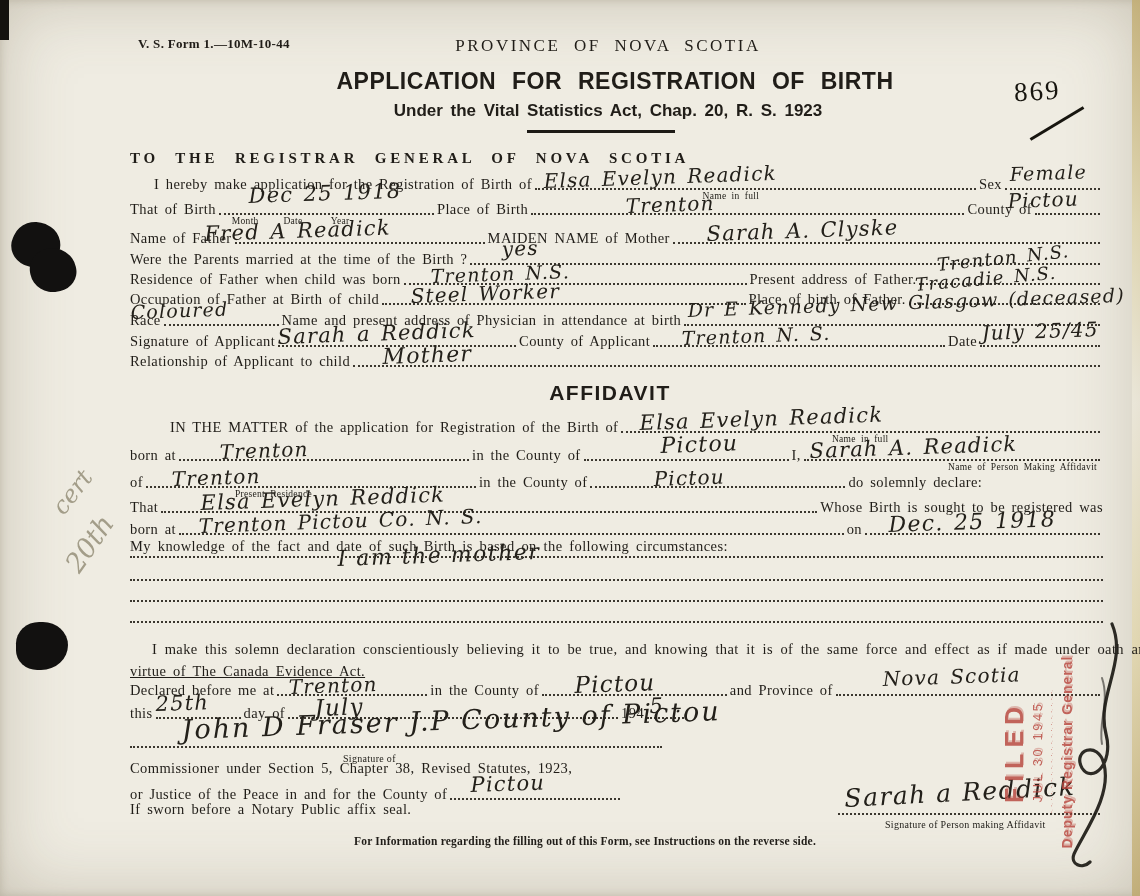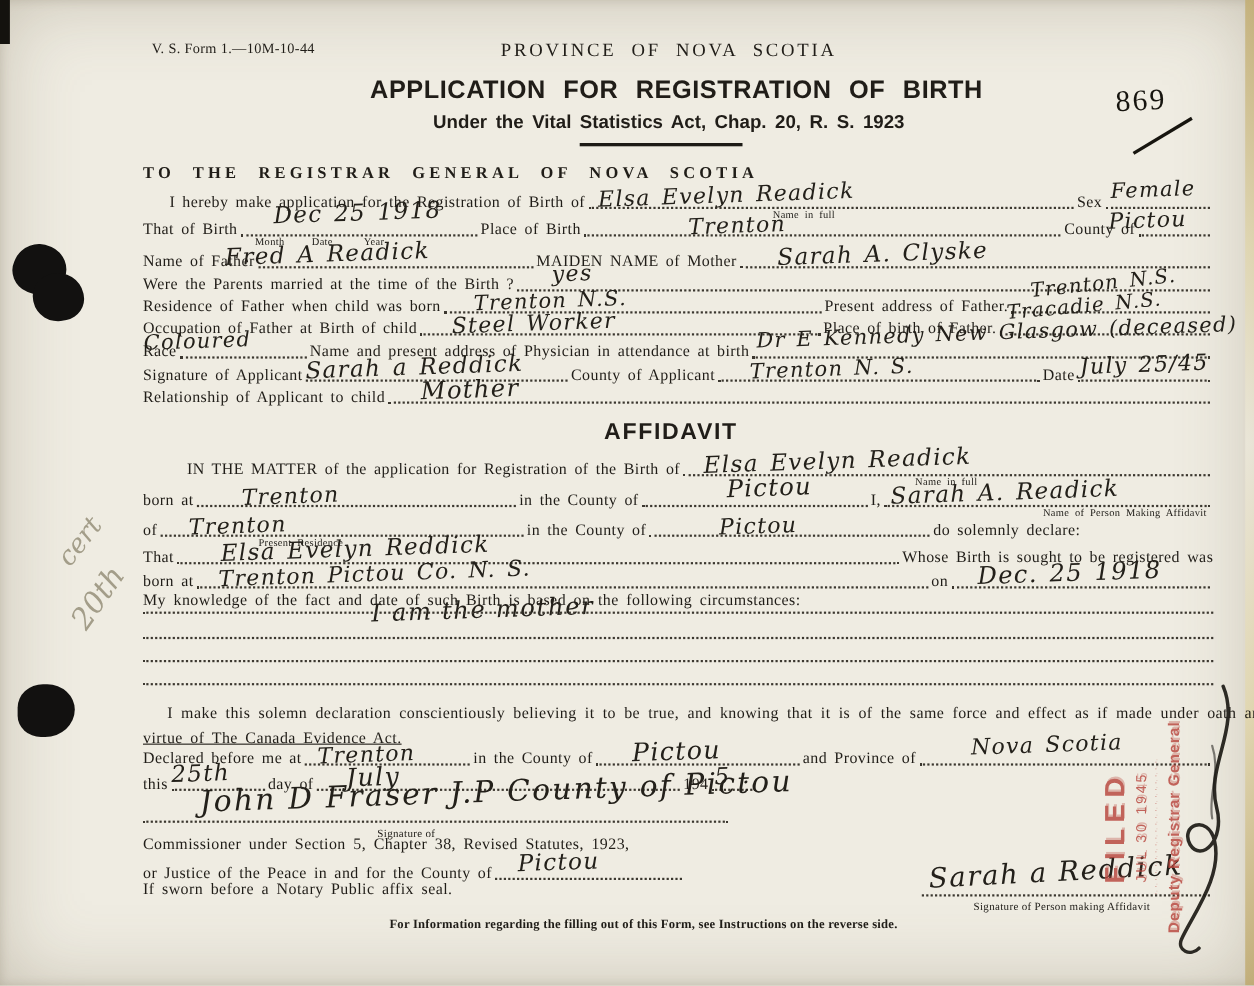--- a/index.html
+++ b/index.html
@@ -4,21 +4,21 @@
 <style>
   html,body { margin:0; padding:0; background:#e6e3d8; }
   .page {
     position:relative; width:1140px; height:896px; overflow:hidden;
     background:#efece2;
     box-shadow: inset 0 0 70px rgba(112,100,72,.30), inset 0 0 10px rgba(90,80,60,.22);
     font-family:"Liberation Serif", serif; color:#201d18;
   }
   
   .hdr { position:absolute; left:0; right:0; text-align:center; white-space:nowrap; }
-  .form-id { position:absolute; left:138px; top:36px; font-size:13px; font-weight:normal; letter-spacing:.3px; }
+  .form-id { position:absolute; left:138px; top:36px; font-size:13px; font-weight:bold; letter-spacing:.3px; }
   .province { top:36px; font-size:17px; letter-spacing:2.5px; word-spacing:7px; transform:translateX(38px); }
   .doc-title { top:68px; font-family:"Liberation Sans",sans-serif; font-weight:bold; font-size:23px; letter-spacing:.5px; word-spacing:9px; transform:translateX(45px); }
   .doc-subtitle { top:101px; font-family:"Liberation Sans",sans-serif; font-weight:bold; font-size:17px; word-spacing:3px; transform:translateX(38px); }
   .sub-rule { position:absolute; left:527px; top:130px; width:148px; height:3px; background:#1d1b16; }
   .page-num { position:absolute; left:1014px; top:76px; font-size:27px; letter-spacing:2px; color:#17150f; transform:rotate(-3deg); }
   .page-num-slash { position:absolute; left:1026px; top:122px; width:62px; border-top:3px solid #17150f; transform:rotate(-31deg); }
   
   .row { position:absolute; left:130px; right:37px; height:24px; display:flex; align-items:flex-end;
          font-size:14.5px; letter-spacing:.4px; word-spacing:2.5px; white-space:nowrap; }
   .row.nofit { right:auto; }

